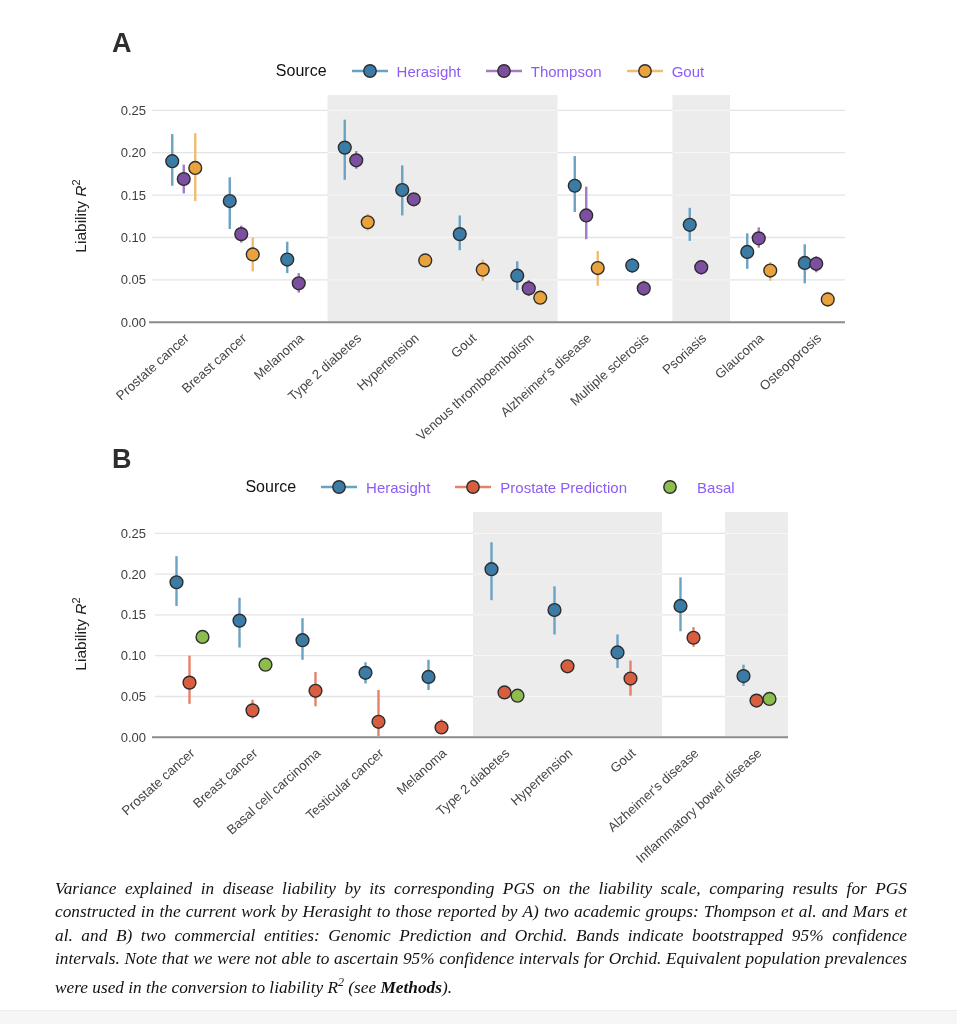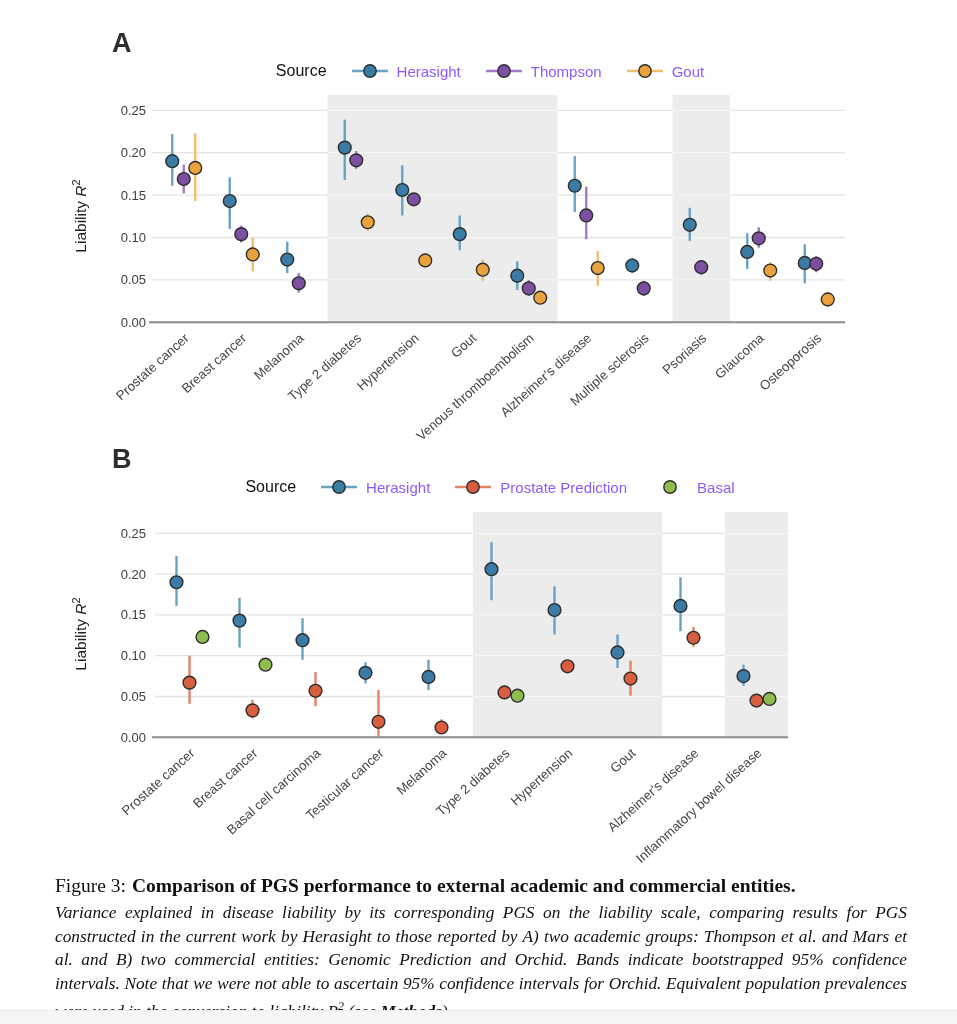--- a/index.html
+++ b/index.html
@@ -259,19 +259,18 @@
       </div>
       <div class="lg-item">
         <svg width="38" height="16">
           <circle cx="19" cy="8" r="6.2" fill="#8DBE4D" stroke="#2D2D2D" stroke-width="1.4"></circle>
         </svg>
         <span>Basal</span>
       </div>
     </div>
 
   <div class="caption">
-    <div class="cap-head"><span class="cap-fig">Figure 3:</span><span class="cap-title">Comparison of PGS performance to external academic and commercial entities.</span></div>
     <div class="cap-body" id="cap-body"><span>Variance explained in disease liability by its corresponding PGS on the liability scale, comparing results for PGS constructed in the current work by Herasight to those reported by A) two academic groups: Thompson et al. and Mars et al. and B) two commercial entities: Genomic Prediction and Orchid. Bands indicate bootstrapped 95% confidence intervals. Note that we were not able to ascertain 95% confidence intervals for Orchid. Equivalent population prevalences were used in the conversion to liability </span><span>R</span><span class="sup">2</span><span> (see </span><span class="bi">Methods</span><span>).</span></div>
   </div>
 
   <div class="bottom-bar"></div>
 
 </div>
 
 </body></html>

